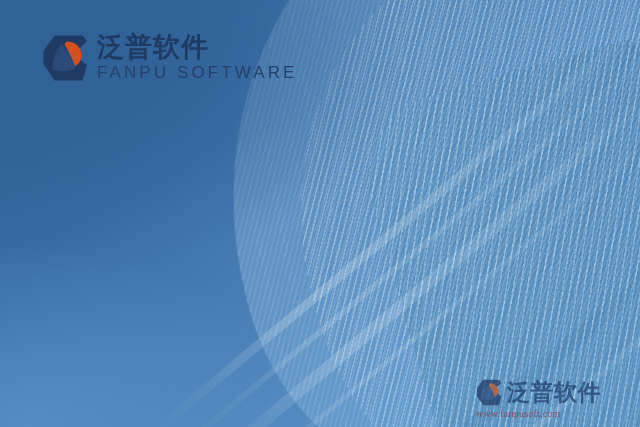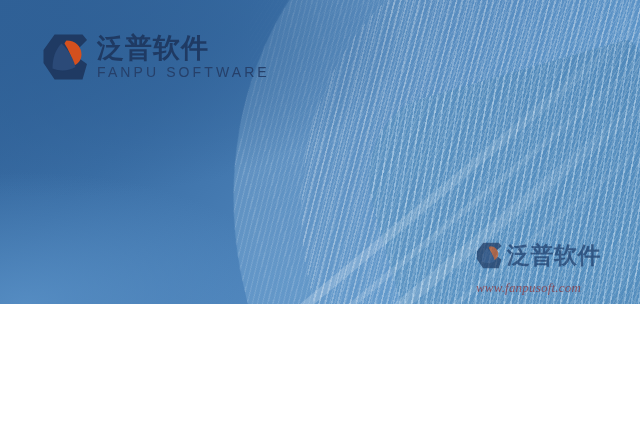--- a/index.html
+++ b/index.html
@@ -3,21 +3,21 @@
 <meta charset="utf-8">
 <style>
   html, body {
     margin: 0;
     padding: 0;
     background: #ffffff;
   }
   #banner {
     position: relative;
     width: 640px;
-    height: 304px;
+    height: 427px;
     overflow: hidden;
     font-family: "Liberation Sans", "DejaVu Sans", sans-serif;
     
     background:
       linear-gradient(135deg, #2f6096 0%, #3a6ea5 28%, #4b81b8 55%, #5b94c9 80%, #66a0d2 100%);
   }
 
   
   .bg-layer {
     position: absolute;
@@ -143,21 +143,21 @@
   .brand-text { display: flex; flex-direction: column; justify-content: center; }
   .brand-cn {
     font-size: 27px;
     font-weight: 700;
     color: #1f3a63;
     letter-spacing: 1px;
     line-height: 1.04;
     white-space: nowrap;
   }
   .brand-en {
-    font-size: 14px;
+    font-size: 17px;
     font-weight: 400;
     color: #26406a;
     letter-spacing: 3.1px;
     line-height: 1.1;
     margin-top: 3px;
     white-space: nowrap;
   }
 
   
   .headline {
@@ -185,28 +185,27 @@
   .wm-mark { width: 26px; height: 27px; display: block; }
   .wm-cn {
     font-size: 23px;
     font-weight: 700;
     color: #1e3d6b;
     letter-spacing: 0.5px;
     line-height: 1;
     white-space: nowrap;
   }
   .wm-url {
-    margin-top: 11px;
-    font-size: 13px;
+    margin-top: 2px;
+    font-size: 10px;
     font-weight: 400;
     color: #8f2f33;
     letter-spacing: 0.2px;
     white-space: nowrap;
     font-family: "Liberation Serif", "DejaVu Serif", serif;
-    font-style: italic;
   }
 </style>
 </head>
 <body>
 
 <div id="banner">
 
   <div class="bg-layer">
     <div class="tower-main"></div>
     <div class="tower-rim"></div>

